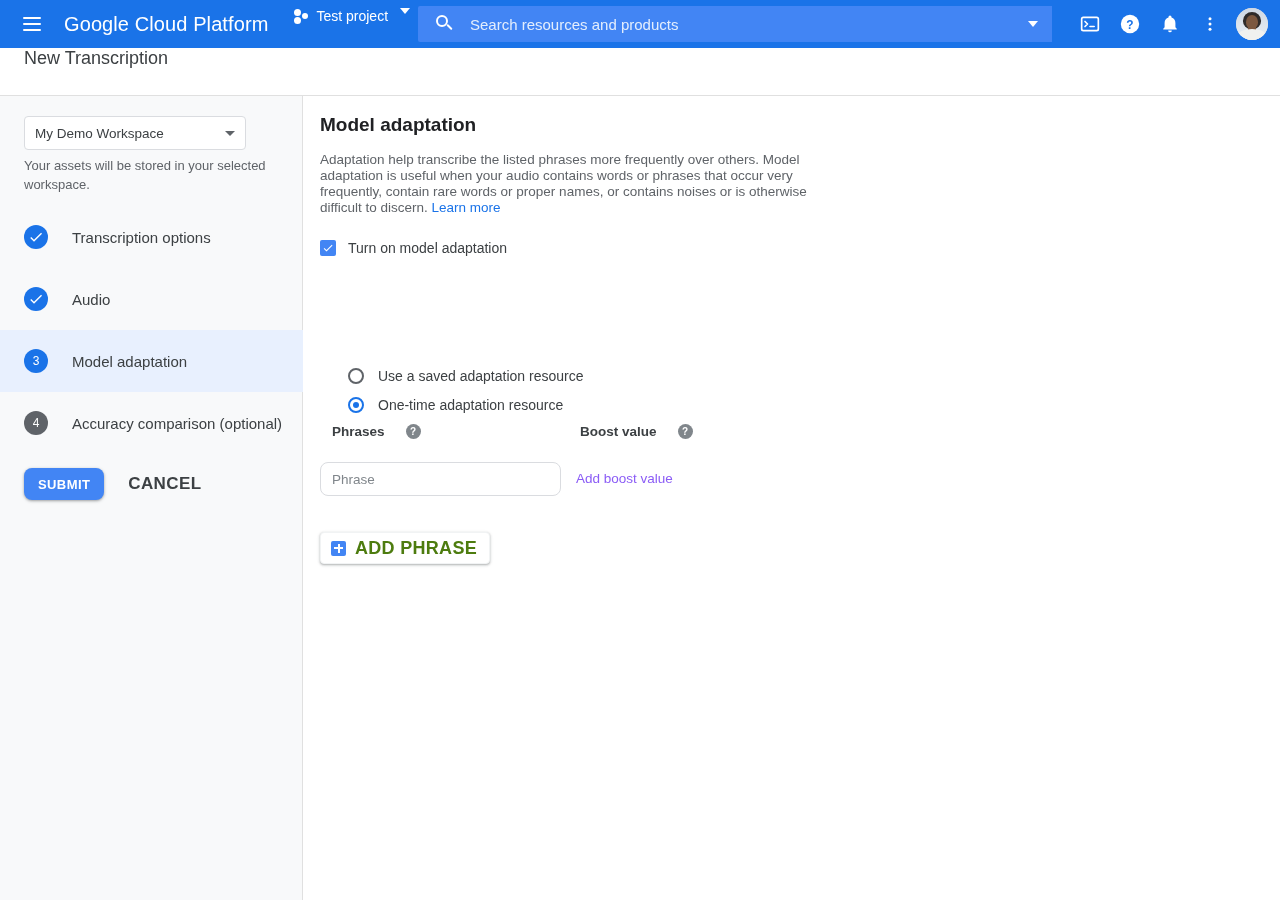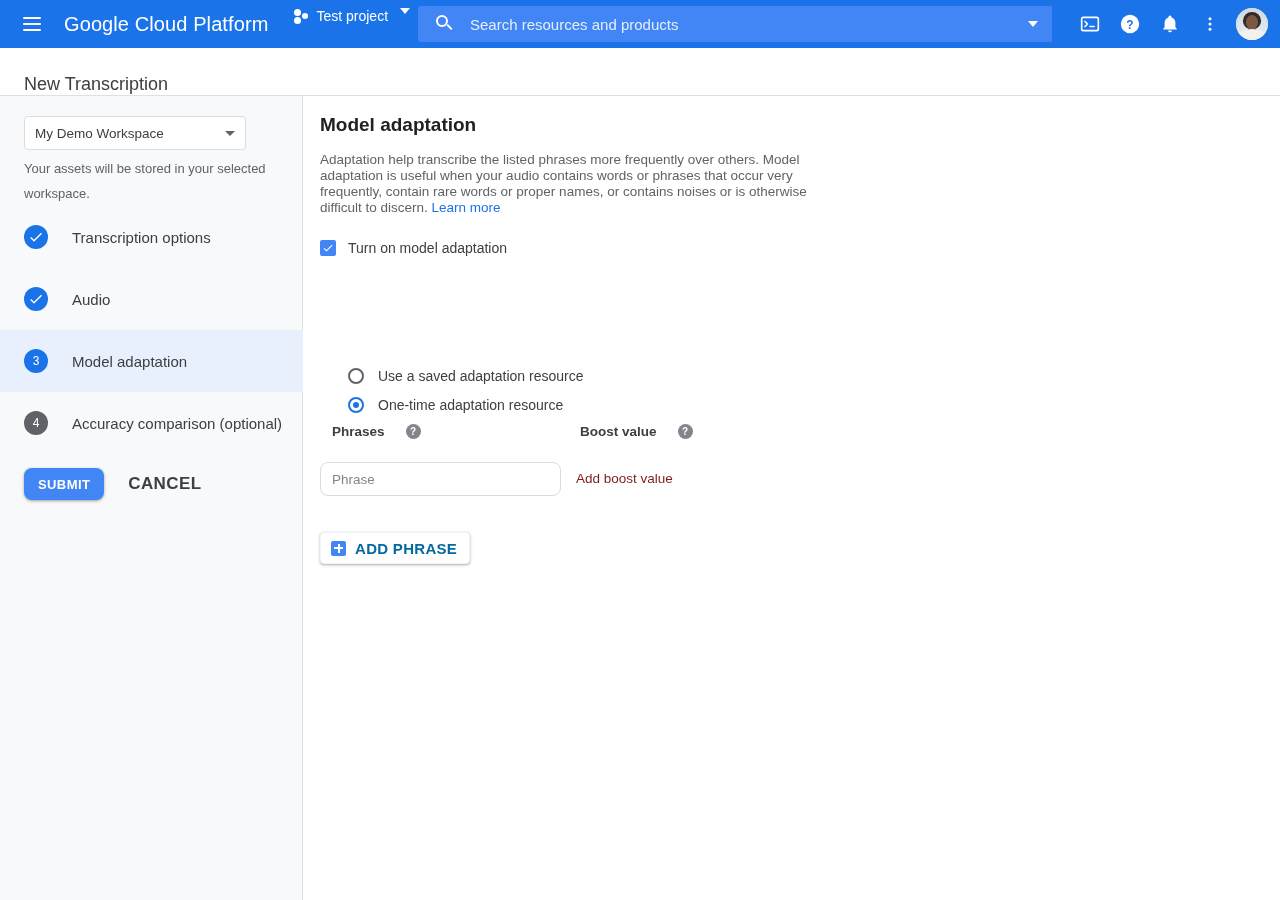--- a/index.html
+++ b/index.html
@@ -91,40 +91,40 @@
   .avatar .sky { position: absolute; inset: 0; background: linear-gradient(#cfd8e3 0%, #dfe6ee 60%, #e8eef4 100%); }
   .avatar .hair { position: absolute; left: 7px; top: 4px; width: 18px; height: 17px; background: #2f2b2a; border-radius: 50% 50% 44% 44%; }
   .avatar .face { position: absolute; left: 10px; top: 7px; width: 12px; height: 14px; background: #7c5840; border-radius: 50% 50% 46% 46%; }
   .avatar .shirt { position: absolute; left: 3px; bottom: 0; width: 26px; height: 11px; background: #f1f1ef; border-radius: 50% 50% 0 0; }
   .avatar .neck { position: absolute; left: 12px; bottom: 6px; width: 8px; height: 8px; background: #7c5840; }
 
   
   .titlebar {
     position: absolute; left: 0; top: 48px; width: 1280px; height: 48px;
     background: #fff; border-bottom: 1px solid #e0e0e0;
-    display: flex; align-items: flex-end;
+    display: flex; align-items: flex-start;
   }
   .page-title { font-size: 18px; color: #3c4043; margin-left: 24px; font-weight: 400; }
 
   
   .sidebar {
     position: absolute; left: 0; top: 96px; width: 303px; height: 804px;
     background: #f8f9fa; border-right: 1px solid #e0e0e0;
   }
   .workspace-select {
     position: absolute; left: 24px; top: 20px; width: 222px; height: 34px;
     background: #fff; border: 1px solid #dadce0; border-radius: 4px;
     display: flex; align-items: center; padding: 0 10px; cursor: pointer;
   }
   .workspace-select .ws-label { font-size: 13.5px; color: #3c4043; flex: 1; }
   .ws-caret { width: 0; height: 0; border-left: 5px solid transparent; border-right: 5px solid transparent; border-top: 5px solid #5f6368; }
 
   .ws-help {
     position: absolute; left: 24px; top: 60px; width: 252px;
-    font-size: 13px; color: #5f6368; line-height: 25px;
+    font-size: 13px; color: #5f6368; line-height: 19px;
   }
 
   .steps { position: absolute; left: 0; top: 110px; width: 303px; }
   .step {
     height: 62px; display: flex; align-items: center; padding-left: 24px; cursor: pointer;
   }
   .step.active { background: #e8f0fe; }
   .step-badge {
     width: 24px; height: 24px; border-radius: 50%; flex: none;
     display: flex; align-items: center; justify-content: center;
@@ -189,38 +189,38 @@
     cursor: pointer; line-height: 1;
   }
 
   .phrase-input {
     position: absolute; left: 17px; top: 366px; width: 241px; height: 34px;
     border: 1px solid #dadce0; border-radius: 8px; background: #fff;
     padding: 0 11px; font-size: 13.5px; color: #3c4043; font-family: inherit; outline: none;
   }
   .phrase-input::placeholder { color: #80868b; opacity: 1; }
 
-  .add-boost { position: absolute; left: 273px; top: 375px; font-size: 13.5px; color: #7f1d1d; cursor: pointer; }
+  .add-boost { position: absolute; left: 273px; top: 375px; font-size: 13.5px; color: #8b5cf6; cursor: pointer; }
 
   .add-phrase-btn {
     position: absolute; left: 17px; top: 436px; height: 32px;
     background: #fff; border: 1px solid #f1f3f4; border-radius: 4px;
     display: flex; align-items: center; padding: 0 12px 0 10px; gap: 9px; cursor: pointer;
     box-shadow: 0 1px 2px rgba(60,64,67,.3), 0 1px 3px 1px rgba(60,64,67,.10);
     font-family: inherit;
   }
   .plus-icon {
     width: 15px; height: 15px; background: #4285f4; border-radius: 2px; position: relative; flex: none;
   }
   .plus-icon::before, .plus-icon::after {
     content: ""; position: absolute; background: #fff;
   }
   .plus-icon::before { left: 3px; top: 6.5px; width: 9px; height: 2px; }
   .plus-icon::after { left: 6.5px; top: 3px; width: 2px; height: 9px; }
-  .add-phrase-label { font-size: 15px; font-weight: bold; color: #0369a1; letter-spacing: .3px; }
+  .add-phrase-label { font-size: 18px; font-weight: bold; color: #4d7c0f; letter-spacing: .3px; }
 </style>
 </head>
 <body>
 
 <div class="topbar">
 
   <div class="hamburger">
     <span></span>
     <span></span>
     <span></span>

